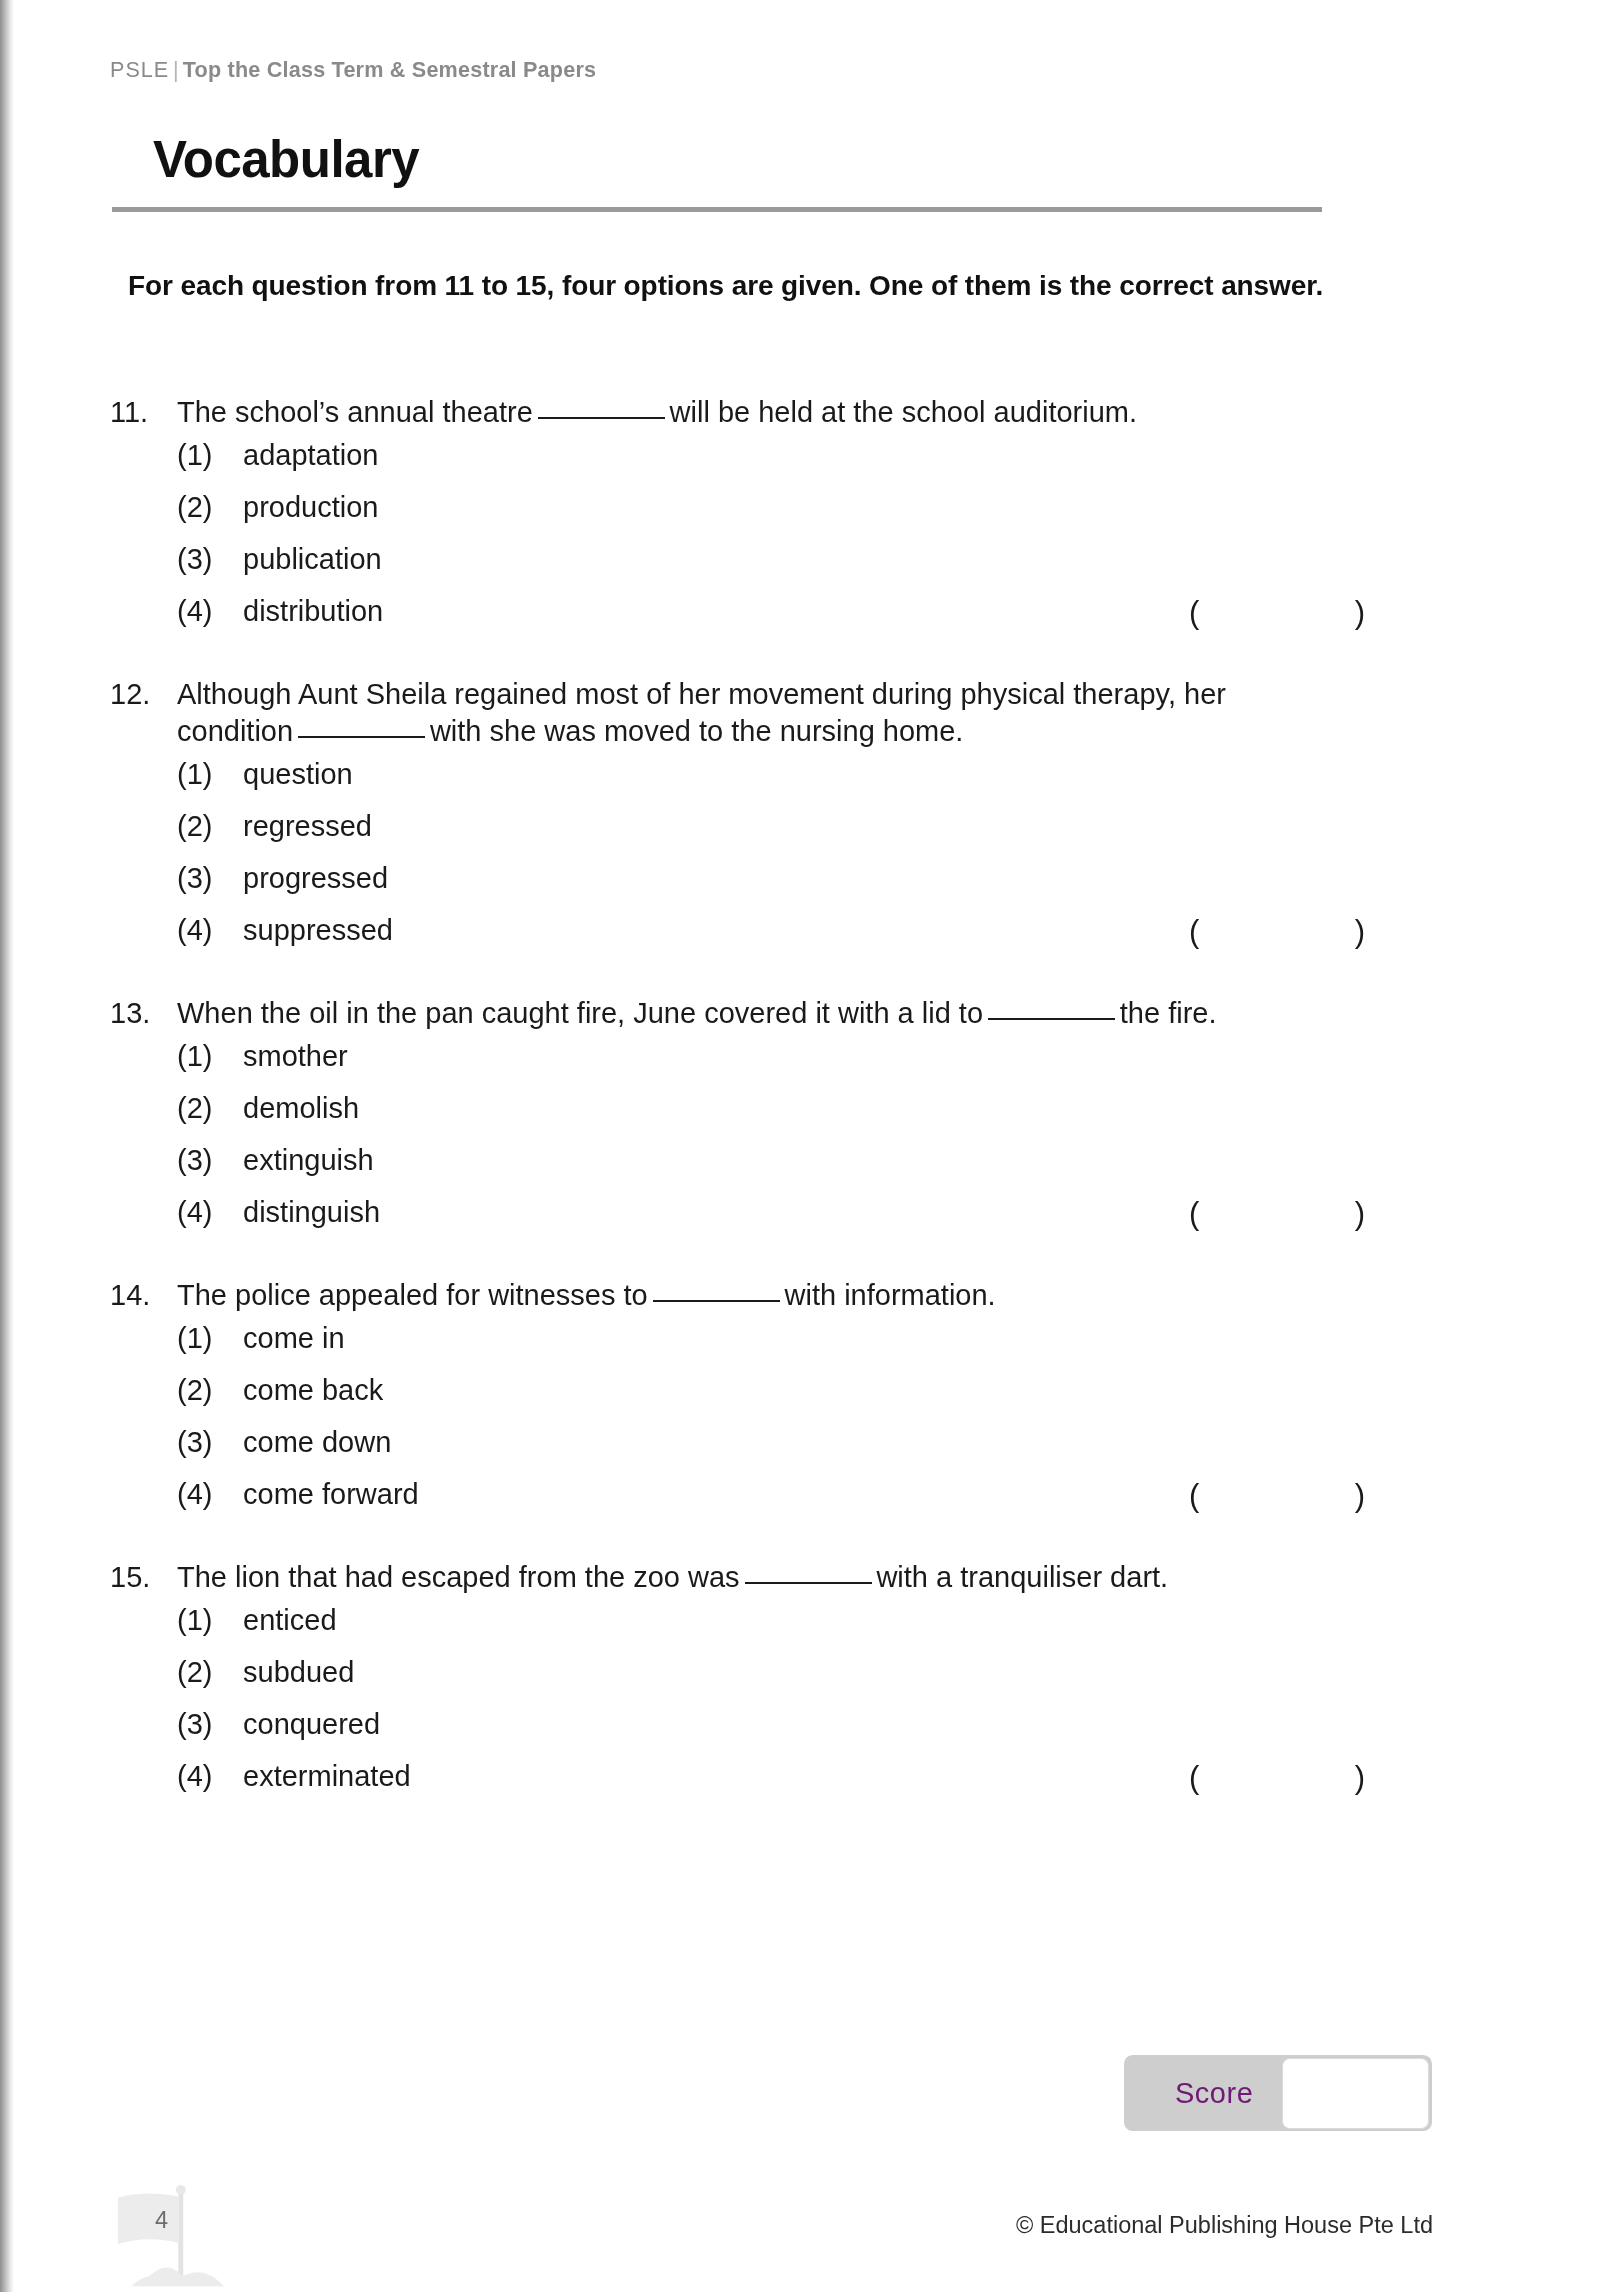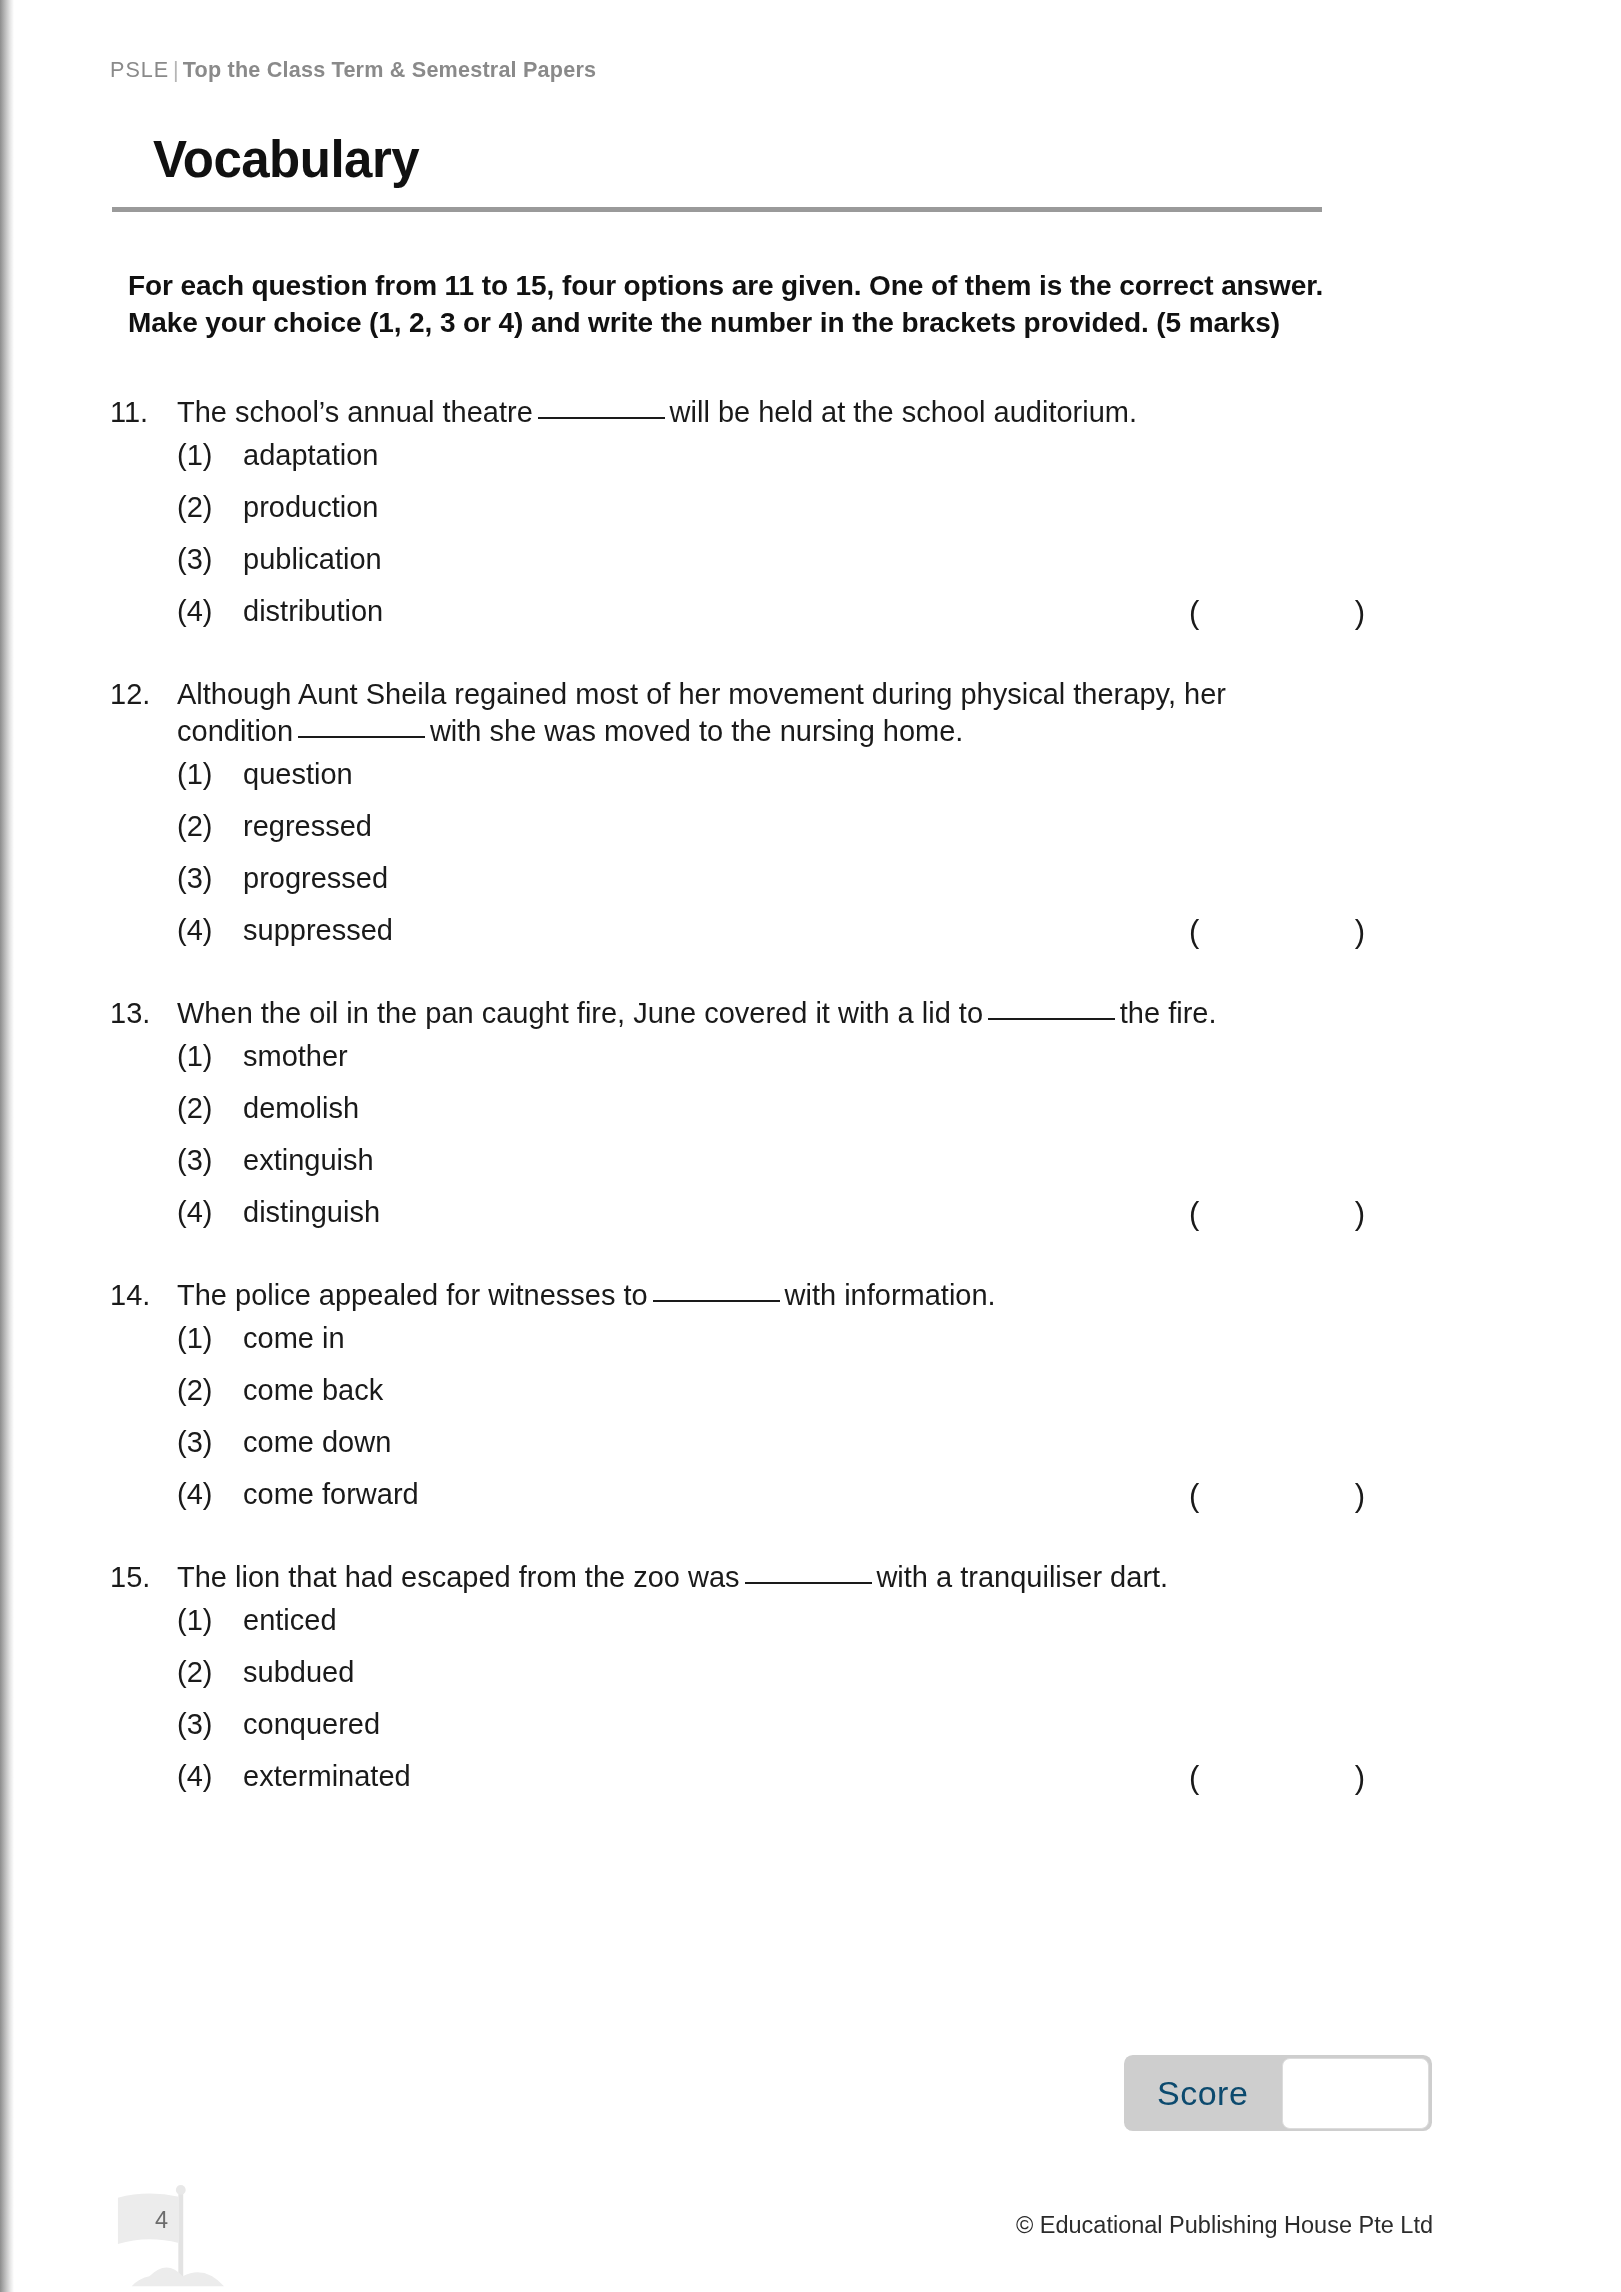--- a/index.html
+++ b/index.html
@@ -159,23 +159,23 @@
     top: 2055px;
     left: 1124px;
     width: 308px;
     height: 76px;
     background: #cecece;
     border-radius: 8.8px;
     display: flex;
     align-items: center;
   }
   .score-label {
-    font-size: 34px;
-    color: #0c4a6e;
-    padding-left: 33px;
+    font-size: 29px;
+    color: #701a75;
+    padding-left: 51px;
     letter-spacing: 0.5px;
   }
   .score-field {
     position: absolute;
     right: 2.9px;
     top: 2.9px;
     width: 147px;
     height: 71px;
     background: #ffffff;
     border-radius: 7.8px;
@@ -218,21 +218,20 @@
 
     <div class="running-head">
       <span class="psle">PSLE</span><span class="sep">|</span><span class="title-part">Top the Class Term &amp; Semestral Papers</span>
     </div>
 
     <div class="page-title">Vocabulary</div>
     <div class="title-rule"></div>
 
     <div class="instructions">
       <div>For each question from 11 to 15, four options are given. One of them is the correct answer.</div>
-      <div>Make your choice (1, 2, 3 or 4) and write the number in the brackets provided. (5 marks)</div>
     </div>
 
     <div class="questions">
 
       <div class="question">
         <div class="q-head">
           <div class="q-num">11.</div>
           <div class="q-stem">
             <span>The school’s annual theatre</span><span class="blank"></span><span>will be held at the school auditorium.</span>
           </div>

